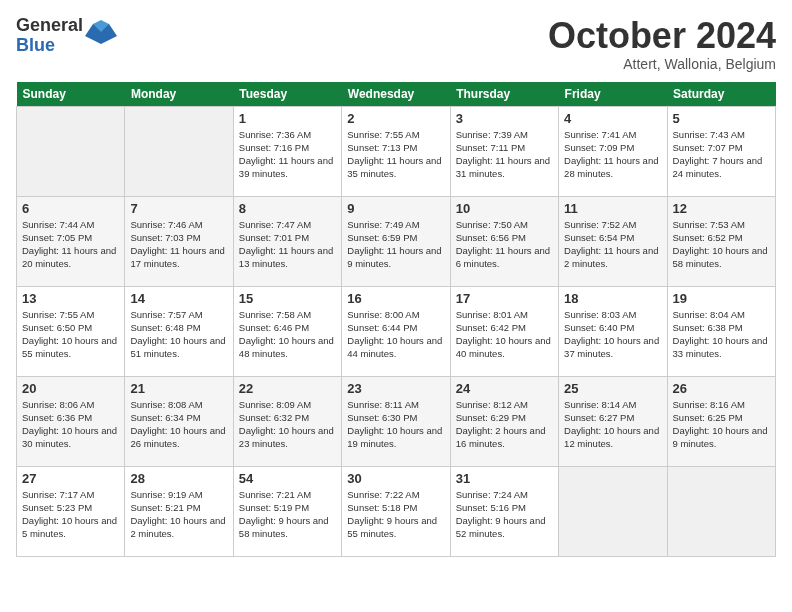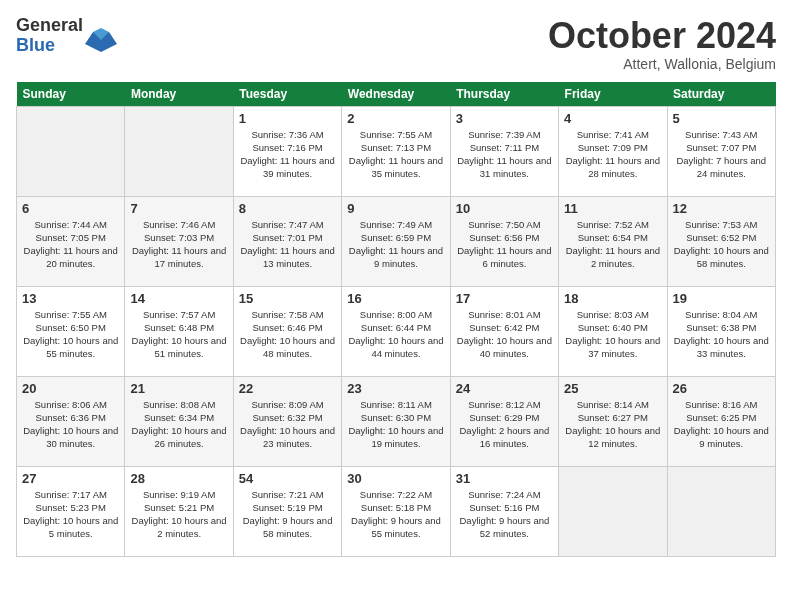--- a/index.html
+++ b/index.html
@@ -11,21 +11,21 @@
       padding: 16px;
     }
     .header-area {
       display: flex;
       justify-content: space-between;
       align-items: flex-start;
       margin-bottom: 10px;
     }
     .logo {
       display: flex;
-      align-items: flex-end;
+      align-items: flex-start;
     }
     .logo-text {
       display: flex;
       flex-direction: column;
       line-height: 1.1;
     }
     .logo-general {
       font-size: 18px;
       font-weight: bold;
       color: #333;
@@ -82,21 +82,20 @@
     .day-num {
       font-size: 13px;
       font-weight: bold;
       display: block;
       margin-bottom: 2px;
     }
     .day-info {
       font-size: 9.5px;
       line-height: 1.4;
       color: #333;
-      text-align: center;
     }
     .empty-cell {
       background: #f0f0f0 !important;
     }
   </style>
 </head>
 <body>
 
 <div class="header-area">
   <div class="logo">

